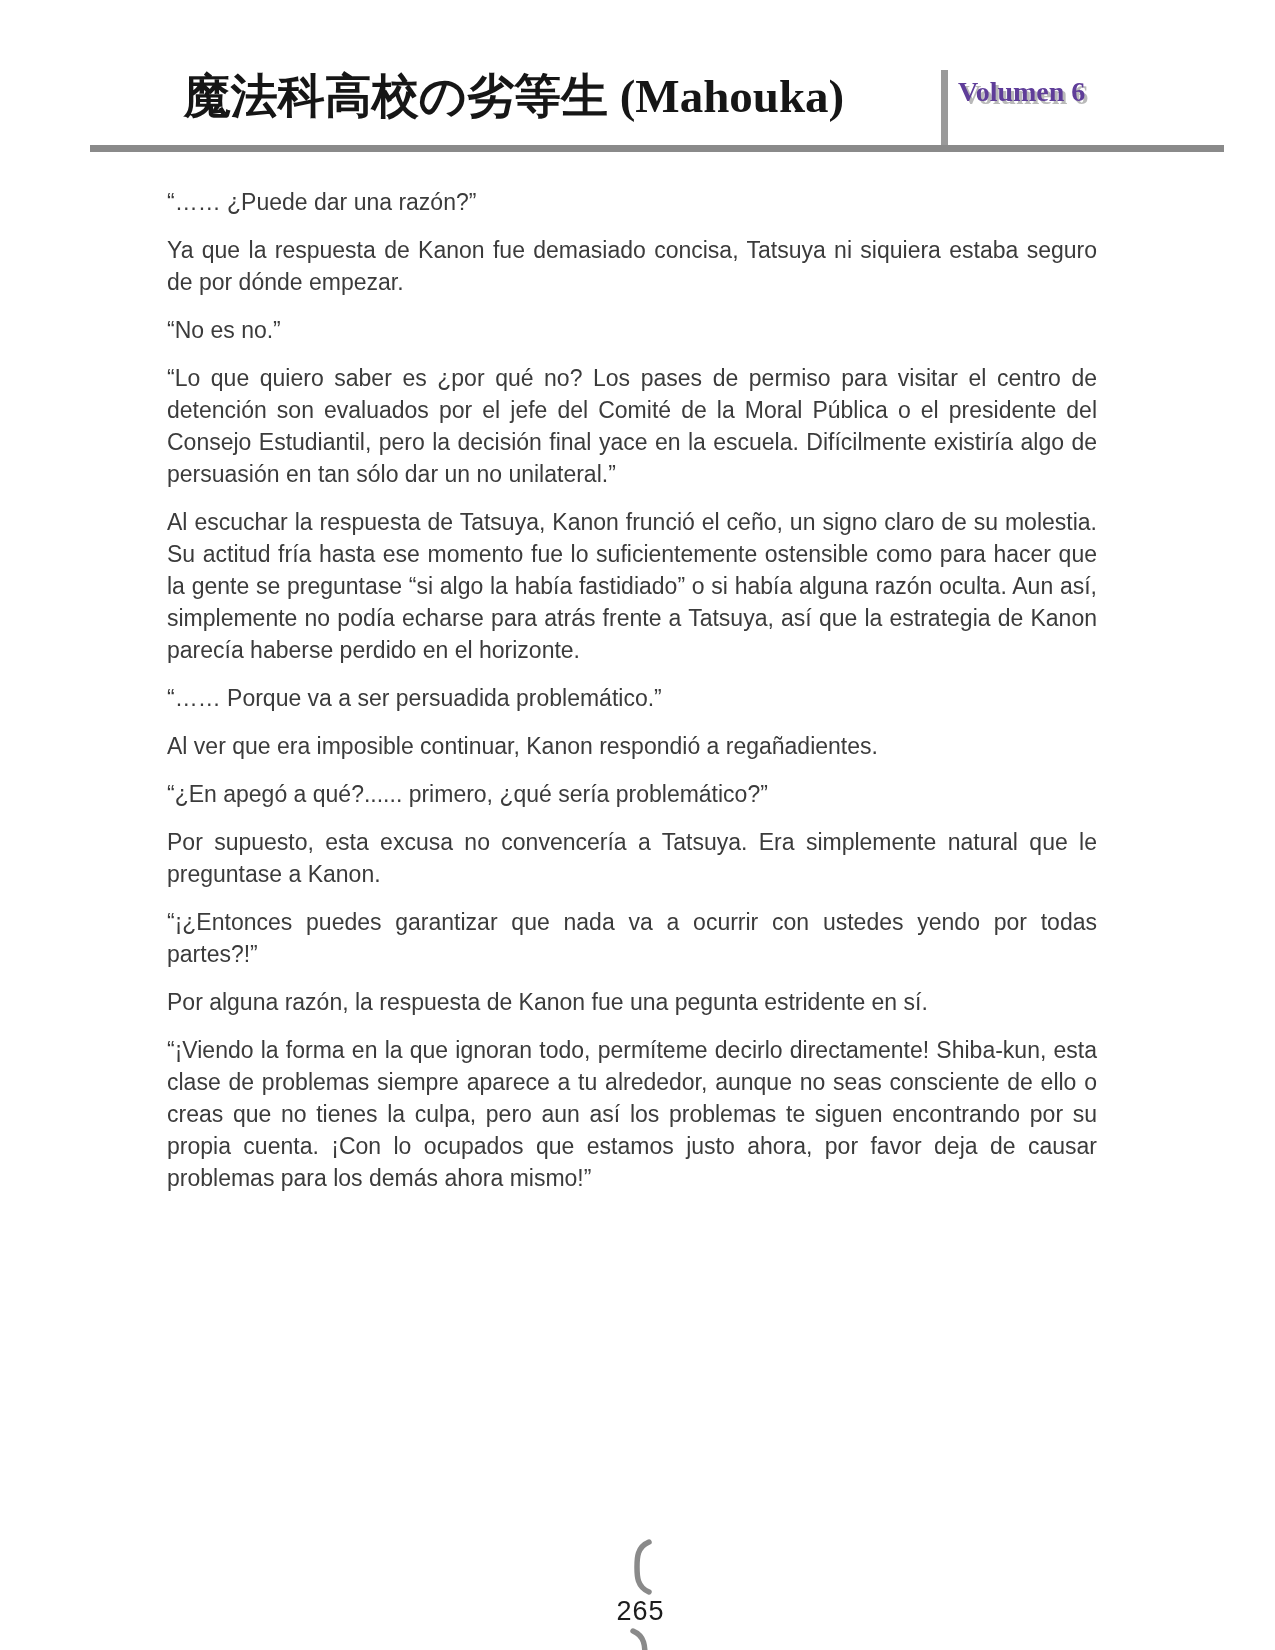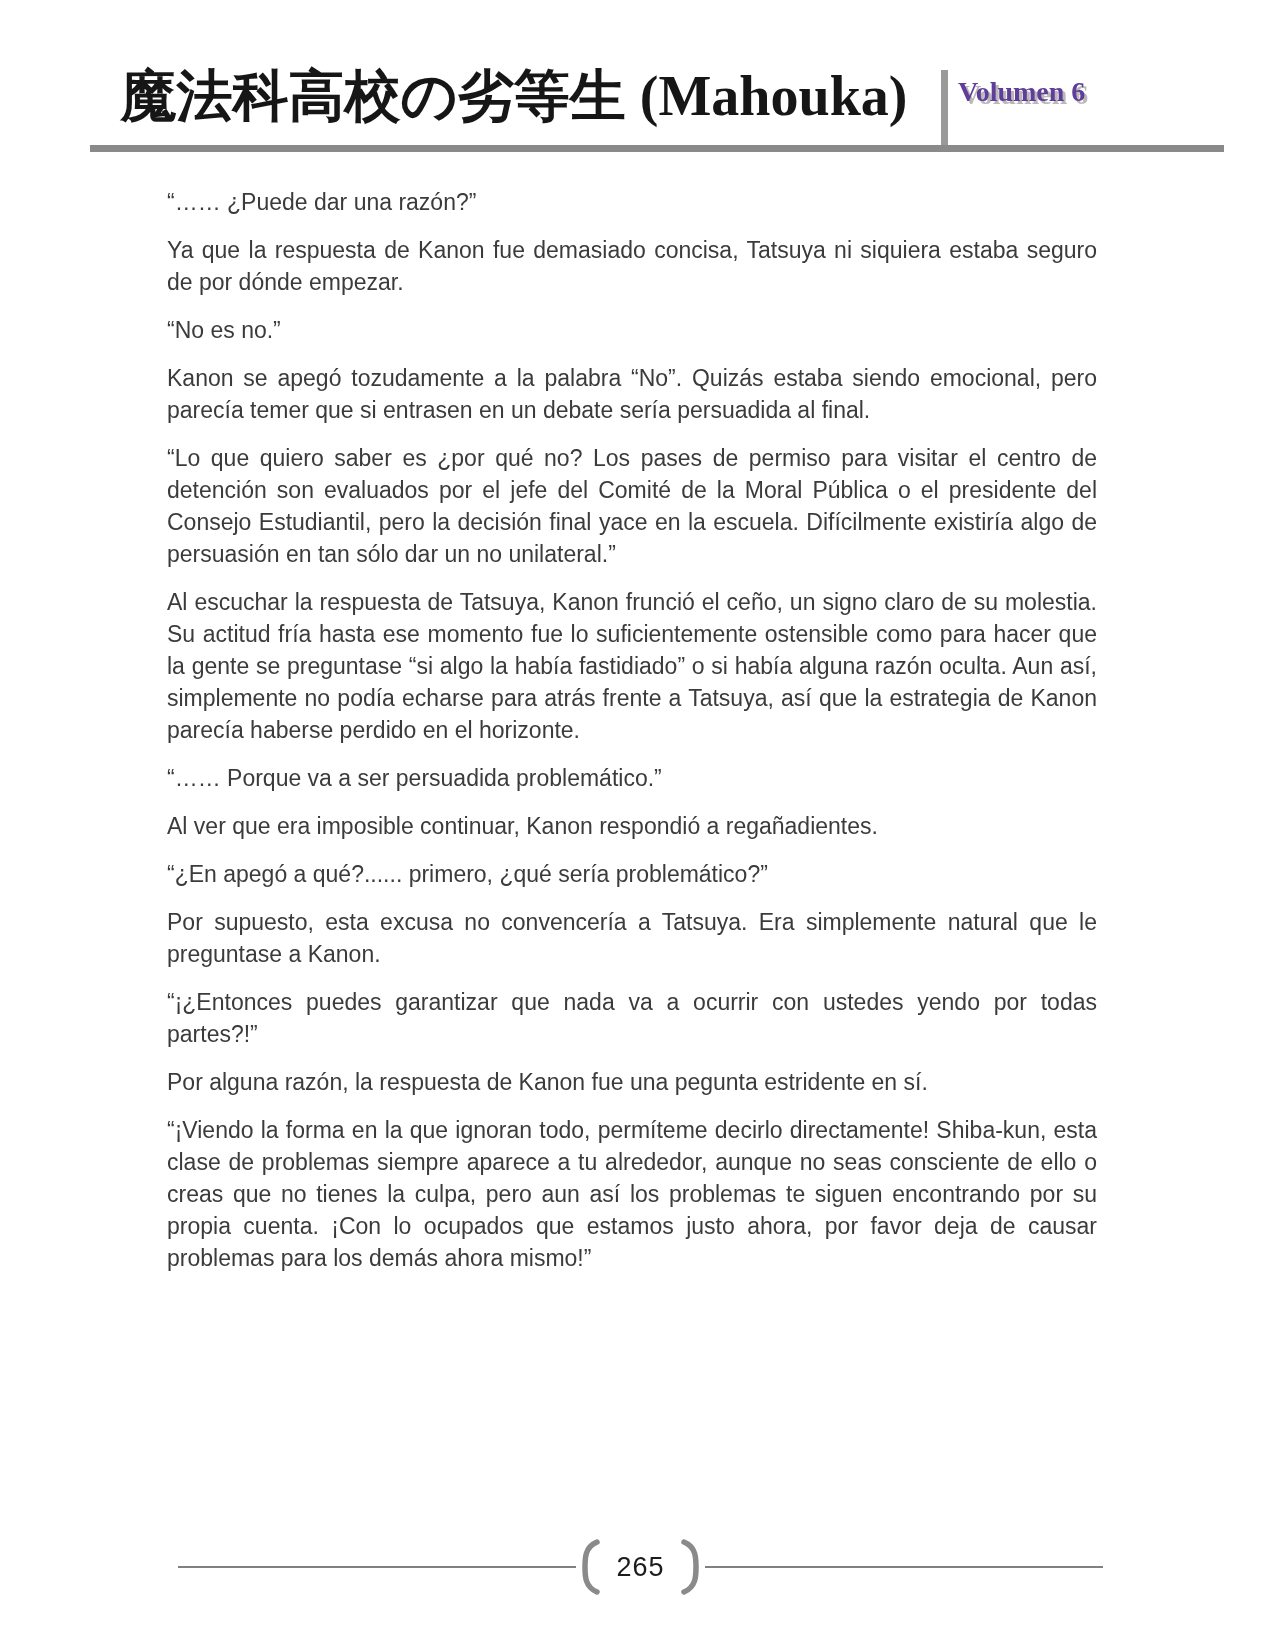--- a/index.html
+++ b/index.html
@@ -13,21 +13,21 @@
   }
 
   
   .doc-title{
     position:absolute;
     left:85px; top:72px;
     width:858px;
     text-align:center;
     font-family:"Liberation Serif", serif;
     font-weight:bold;
-    font-size:56px;
+    font-size:47px;
     line-height:48px;
     color:#161616;
     white-space:nowrap;
   }
   .header-rule{
     position:absolute;
     left:90px; top:145px;
     width:1134px; height:7px;
     background:#8a8a8a;
   }
@@ -62,20 +62,21 @@
   .body-text p{margin:0 0 16px 0;}
   .body-text p:last-child{margin-bottom:16px;}
 
   
   .footer{
     position:absolute;
     left:178px; top:1538px;
     width:925px; height:58px;
     display:flex;
     align-items:center;
+    flex-direction:column;
   }
   .footer-line{
     flex:1;
     height:2.5px;
     background:#808080;
   }
   .page-bracket{
     flex:0 0 auto;
     display:block;
   }
@@ -97,21 +98,20 @@
   <div class="volume-bar"></div>
 
   <div class="volume-label">Volumen 6</div>
 
   <div class="header-rule"></div>
 
   <div class="body-text">
     <p>“…… ¿Puede dar una razón?”</p>
     <p>Ya que la respuesta de Kanon fue demasiado concisa, Tatsuya ni siquiera estaba seguro de por dónde empezar.</p>
     <p>“No es no.”</p>
-    <p>Kanon se apegó tozudamente a la palabra “No”. Quizás estaba siendo emocional, pero parecía temer que si entrasen en un debate sería persuadida al final.</p>
     <p>“Lo que quiero saber es ¿por qué no? Los pases de permiso para visitar el centro de detención son evaluados por el jefe del Comité de la Moral Pública o el presidente del Consejo Estudiantil, pero la decisión final yace en la escuela. Difícilmente existiría algo de persuasión en tan sólo dar un no unilateral.”</p>
     <p>Al escuchar la respuesta de Tatsuya, Kanon frunció el ceño, un signo claro de su molestia. Su actitud fría hasta ese momento fue lo suficientemente ostensible como para hacer que la gente se preguntase “si algo la había fastidiado” o si había alguna razón oculta. Aun así, simplemente no podía echarse para atrás frente a Tatsuya, así que la estrategia de Kanon parecía haberse perdido en el horizonte.</p>
     <p>“…… Porque va a ser persuadida problemático.”</p>
     <p>Al ver que era imposible continuar, Kanon respondió a regañadientes.</p>
     <p>“¿En apegó a qué?...... primero, ¿qué sería problemático?”</p>
     <p>Por supuesto, esta excusa no convencería a Tatsuya. Era simplemente natural que le preguntase a Kanon.</p>
     <p>“¡¿Entonces puedes garantizar que nada va a ocurrir con ustedes yendo por todas partes?!”</p>
     <p>Por alguna razón, la respuesta de Kanon fue una pegunta estridente en sí.</p>
     <p>“¡Viendo la forma en la que ignoran todo, permíteme decirlo directamente! Shiba-kun, esta clase de problemas siempre aparece a tu alrededor, aunque no seas consciente de ello o creas que no tienes la culpa, pero aun así los problemas te siguen encontrando por su propia cuenta. ¡Con lo ocupados que estamos justo ahora, por favor deja de causar problemas para los demás ahora mismo!”</p>
   </div>

